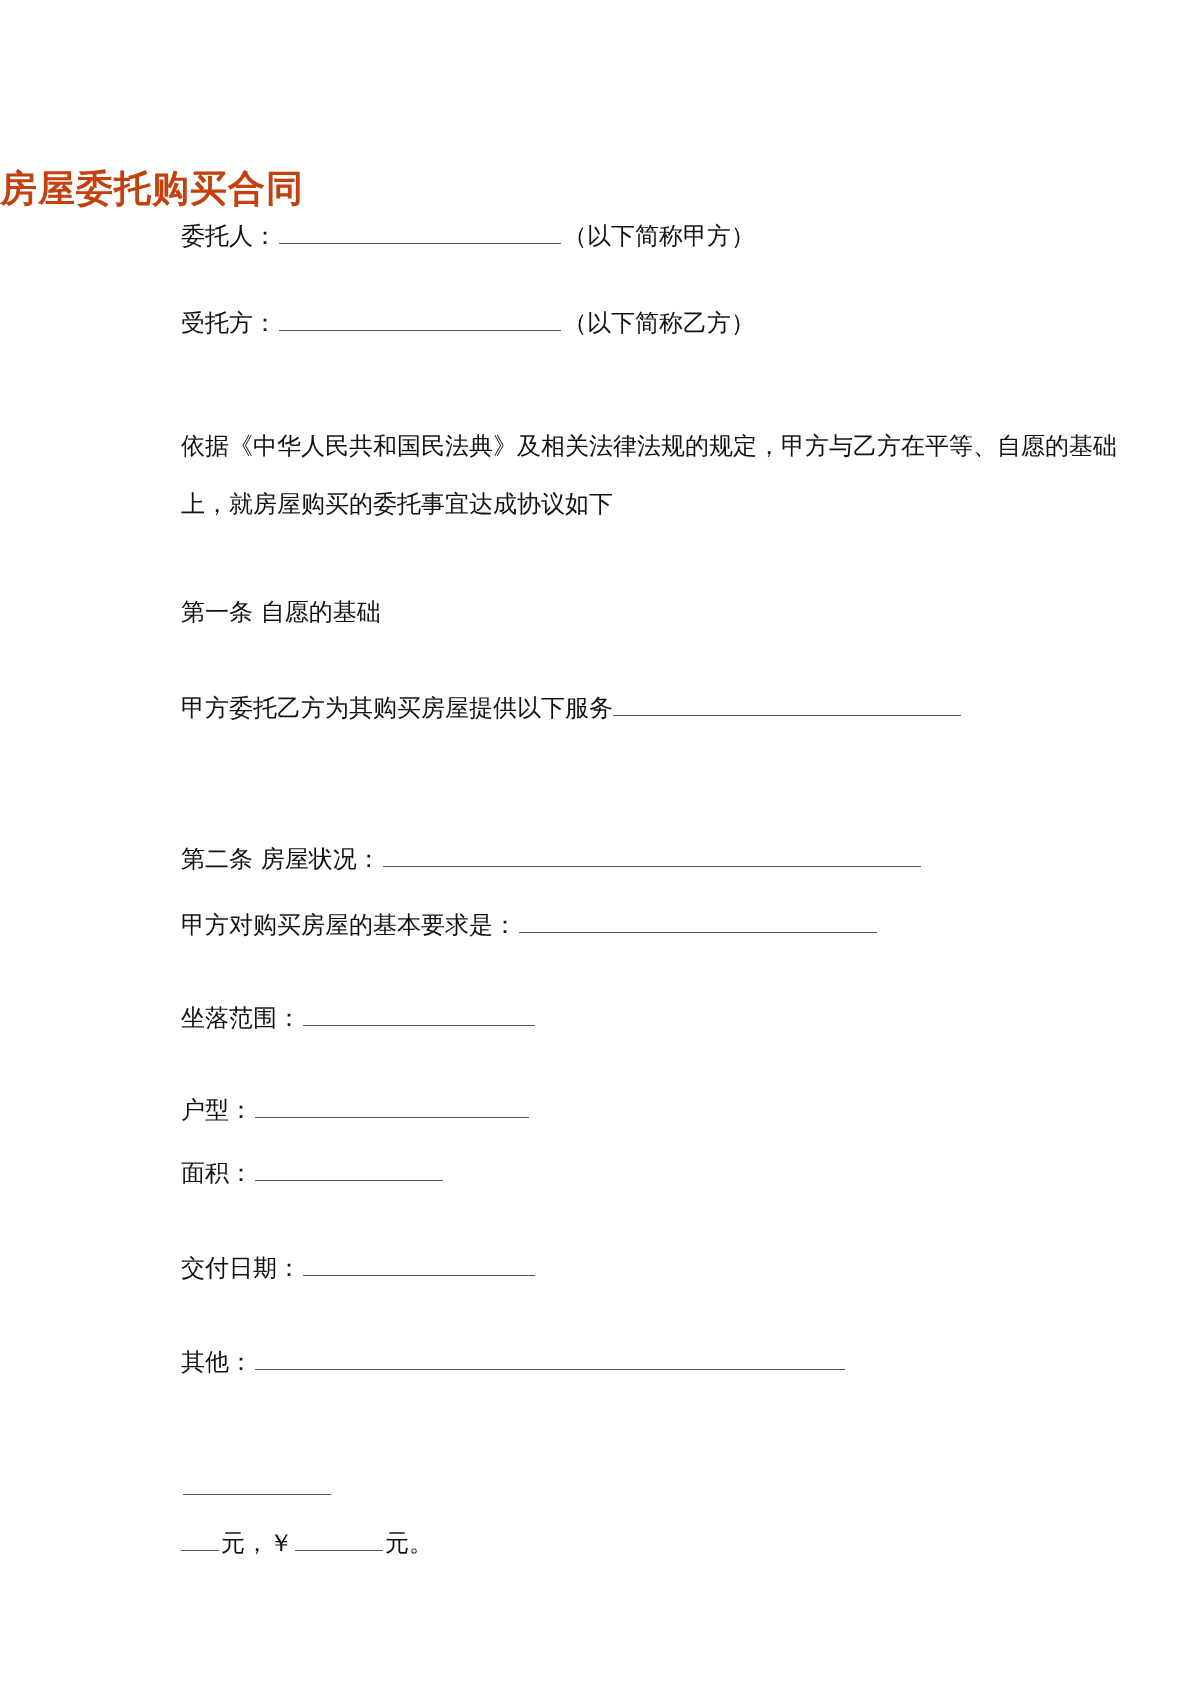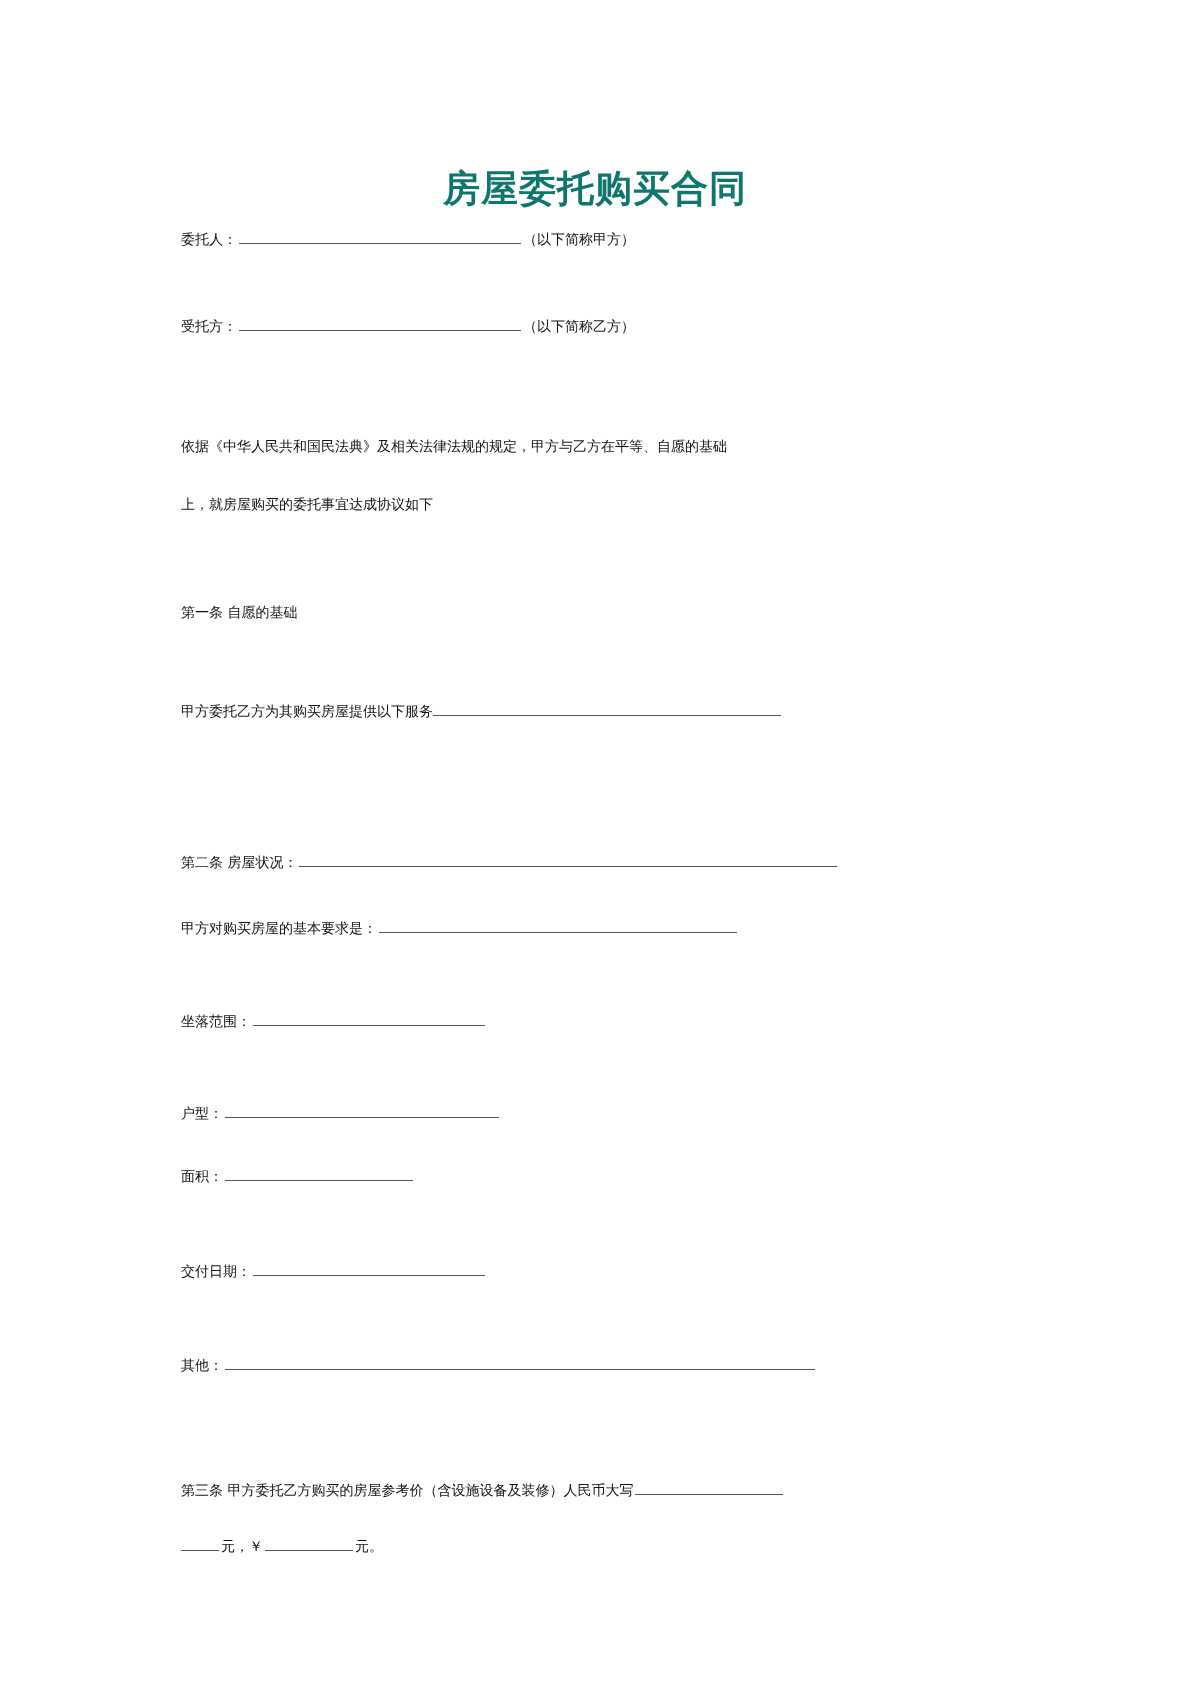--- a/index.html
+++ b/index.html
@@ -1,20 +1,20 @@
 <!DOCTYPE html>
 <html><head>
 <meta charset="utf-8">
 <style>
   html, body { margin:0; padding:0; background:#ffffff; }
   body { width:1190px; height:1683px; position:relative; overflow:hidden;
          font-family:"DejaVu Serif","Liberation Serif",serif; color:#111; }
-  .title { position:absolute; left:0; width:1190px; top:164px; text-align:center;
-           font-size:37px; font-weight:bold; letter-spacing:1px; line-height:48px; color:#0f766e; }
-  .line { position:absolute; left:181px; font-size:14px; line-height:26px; white-space:nowrap; }
+  .title { position:absolute; left:0; width:1190px; top:164px; text-align:left;
+           font-size:37px; font-weight:bold; letter-spacing:1px; line-height:48px; color:#c2410c; }
+  .line { position:absolute; left:181px; font-size:24px; line-height:26px; white-space:nowrap; }
   .blank { display:inline-block; border-bottom:1px solid #555; height:20px; vertical-align:baseline; margin:0 2px; }
 </style>
 </head>
 <body>
 
 <div class="title">房屋委托购买合同</div>
 
 <div class="line" style="top:223px">
   <span>委托人：</span><span class="blank" style="width:282px"></span><span>（以下简称甲方）</span>
 </div>
@@ -54,18 +54,18 @@
 
 <div class="line" style="top:1255px">
   <span>交付日期：</span><span class="blank" style="width:232px"></span>
 </div>
 
 <div class="line" style="top:1349px">
   <span>其他：</span><span class="blank" style="width:590px"></span>
 </div>
 
 <div class="line" style="top:1474px">
-  <span>第三条  甲方委托乙方购买的房屋参考价（含设施设备及装修）人民币大写</span><span class="blank" style="width:148px"></span>
+  <span class="blank" style="width:148px"></span>
 </div>
 
 <div class="line" style="top:1530px">
   <span class="blank" style="width:38px;margin-left:0"></span><span>元，￥</span><span class="blank" style="width:88px"></span><span>元。</span>
 </div>
 
 </body></html>

